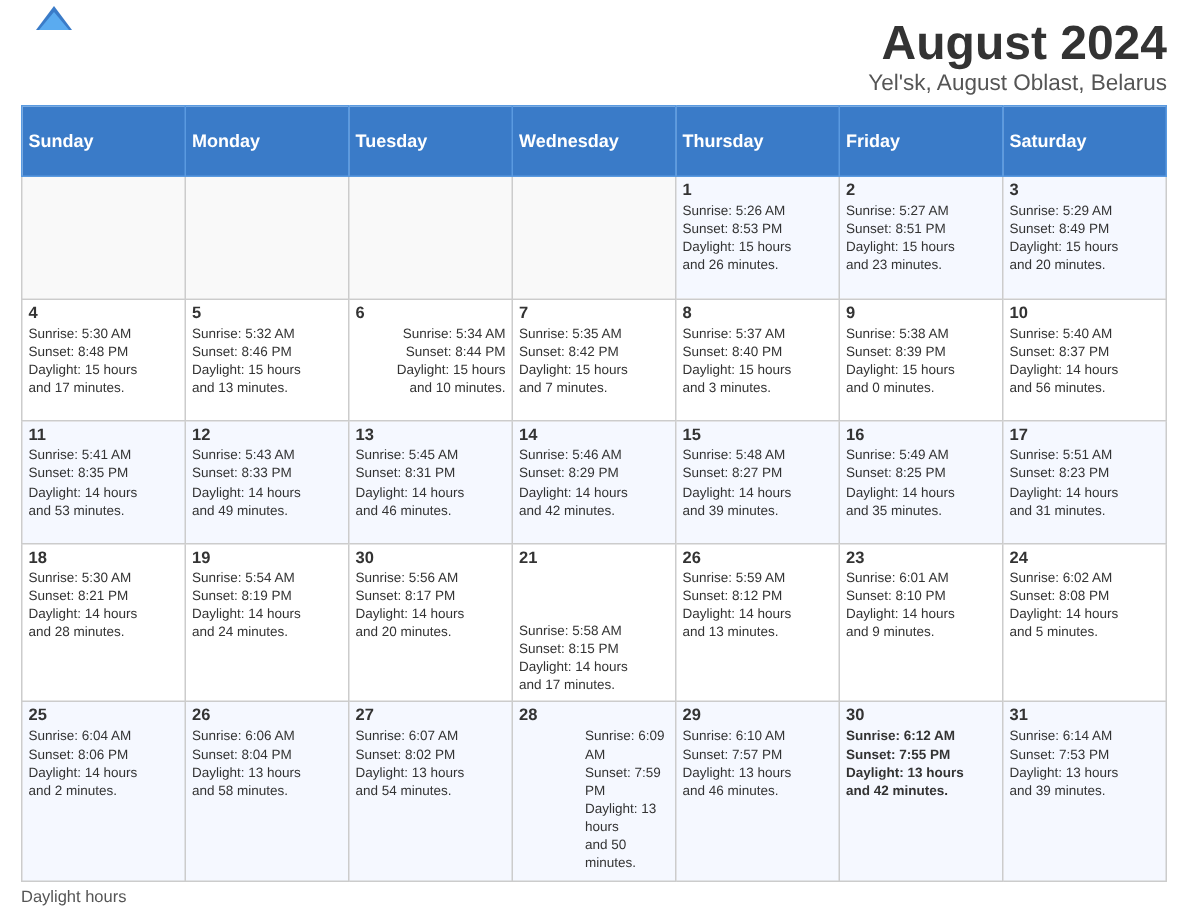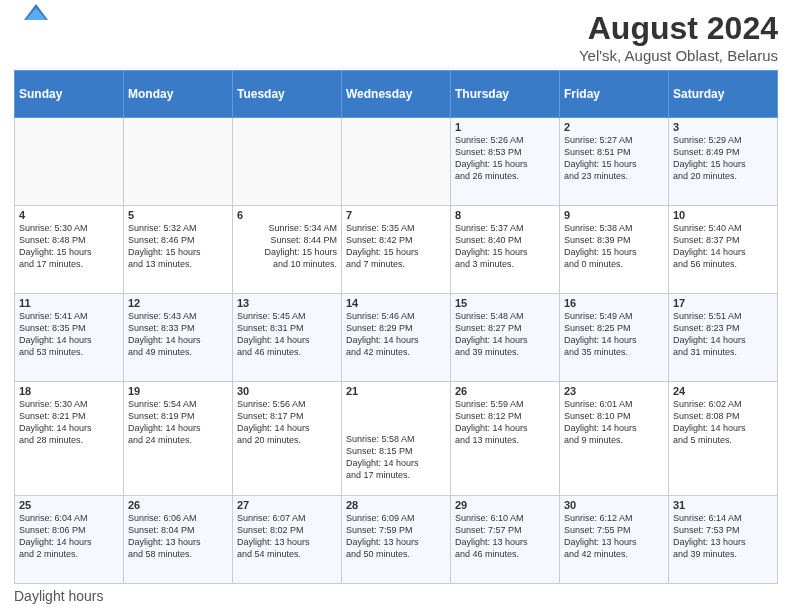--- a/index.html
+++ b/index.html
@@ -84,21 +84,21 @@
       display: block;
       margin-bottom: 1px;
     }
     .day-info {
       font-size: 9px;
       line-height: 1.35;
       color: #333;
     }
     .footer {
       margin-top: 4px;
-      font-size: 14px;
+      font-size: 11px;
       color: #555;
       text-align: left;
     }
     .empty-cell {
       background: #f9f9f9 !important;
     }
   </style>
 </head>
 <body>
 
@@ -328,35 +328,35 @@
           </td>
           <td>
             <span class="day-num">27</span>
             <div class="day-info" style="white-space: pre-line;">Sunrise: 6:07 AM
 Sunset: 8:02 PM
 Daylight: 13 hours
 and 54 minutes.</div>
           </td>
           <td>
             <span class="day-num">28</span>
-            <div class="day-info" style="white-space: pre-line;">Sunrise: 6:09 AM
+            <div class="day-info" style="white-space: pre-line; margin-left: 44px;">Sunrise: 6:09 AM
 Sunset: 7:59 PM
 Daylight: 13 hours
 and 50 minutes.</div>
           </td>
           <td>
             <span class="day-num">29</span>
             <div class="day-info" style="white-space: pre-line;">Sunrise: 6:10 AM
 Sunset: 7:57 PM
 Daylight: 13 hours
 and 46 minutes.</div>
           </td>
           <td>
             <span class="day-num">30</span>
-            <div class="day-info" style="white-space: pre-line;">Sunrise: 6:12 AM
+            <div class="day-info" style="white-space: pre-line; font-weight: bold;">Sunrise: 6:12 AM
 Sunset: 7:55 PM
 Daylight: 13 hours
 and 42 minutes.</div>
           </td>
           <td>
             <span class="day-num">31</span>
             <div class="day-info" style="white-space: pre-line;">Sunrise: 6:14 AM
 Sunset: 7:53 PM
 Daylight: 13 hours
 and 39 minutes.</div>

